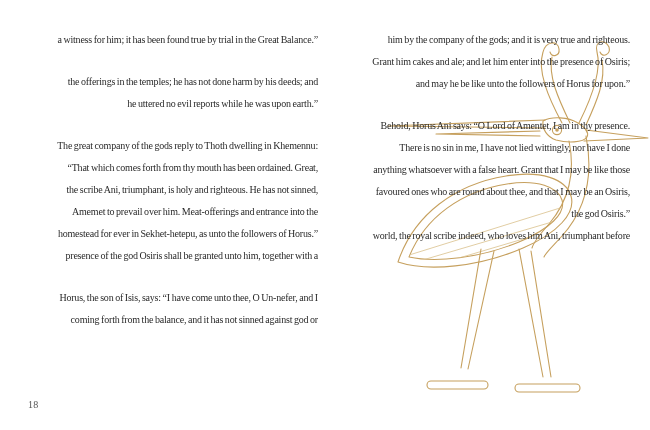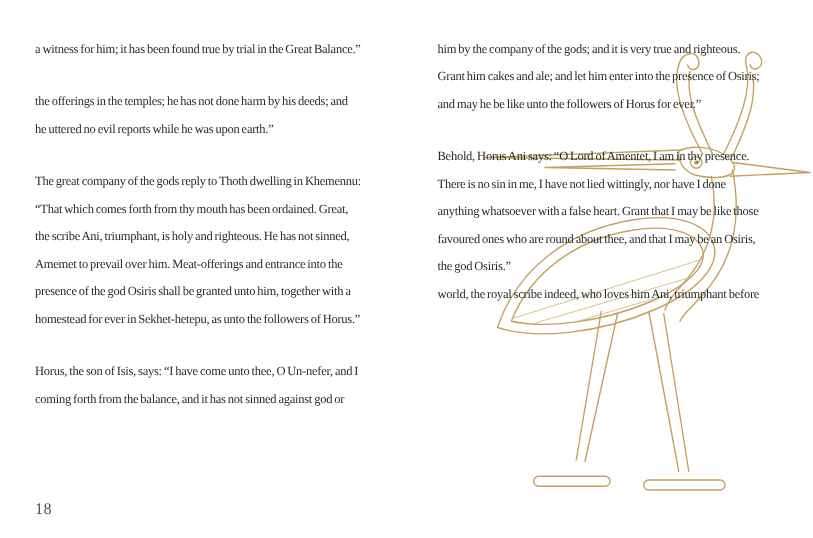--- a/index.html
+++ b/index.html
@@ -4,34 +4,34 @@
 <style>
   html,body{margin:0;padding:0;}
   body{
     width:650px;height:430px;
     background:var(--background,#fff);
     font-family:"Liberation Serif","DejaVu Serif",serif;
     color:var(--text,#232323);
     overflow:hidden;
     position:relative;
   }
-  .spread{position:absolute;inset:0;}
+  .spread{position:absolute;inset:0;text-align:right;}
   .bird{position:absolute;left:0;top:0;width:650px;height:430px;z-index:0;}
   .col{position:absolute;top:29px;z-index:1;}
   .col-left{left:28px;width:290px;}
   .col-right{left:350px;width:280px;}
   .para{margin:0 0 20px 0;}
   .line{
     height:22px;line-height:22px;
     font-size:10px;letter-spacing:-0.2px;word-spacing:-0.6px;
     white-space:nowrap;
   }
   .pagenum{
     position:absolute;left:28px;top:399px;z-index:1;
-    font-size:13px;letter-spacing:0.3px;color:var(--page-number,#555);
+    font-size:10px;letter-spacing:0.3px;color:var(--page-number,#555);
   }
   svg .ln{fill:none;stroke:var(--accent,#c6a05e);stroke-width:1.1;stroke-linecap:round;stroke-linejoin:round;}
   svg .ln-thin{fill:none;stroke:var(--accent-light,#dcc394);stroke-width:0.8;}
 </style>
 </head>
 <body style="--background: #ffffff; --text: #2a2a2a; --accent: #c6a05e; --accent-light: #d9c08c; --page-number: #555555;">
 
 <div class="spread">
 
   <svg class="bird" viewBox="0 0 650 430" xmlns="http://www.w3.org/2000/svg" aria-hidden="true">
@@ -95,34 +95,34 @@
       </div>
       <div class="para">
         <div class="line">the offerings in the temples; he has not done harm by his deeds; and</div>
         <div class="line">he uttered no evil reports while he was upon earth.”</div>
       </div>
       <div class="para">
         <div class="line">The great company of the gods reply to Thoth dwelling in Khemennu:</div>
         <div class="line">“That which comes forth from thy mouth has been ordained. Great,</div>
         <div class="line">the scribe Ani, triumphant, is holy and righteous. He has not sinned,</div>
         <div class="line">Amemet to prevail over him. Meat-offerings and entrance into the</div>
+        <div class="line">homestead for ever in Sekhet-hetepu, as unto the followers of Horus.”</div>
         <div class="line">presence of the god Osiris shall be granted unto him, together with a</div>
-        <div class="line">homestead for ever in Sekhet-hetepu, as unto the followers of Horus.”</div>
       </div>
       <div class="para">
         <div class="line">Horus, the son of Isis, says: “I have come unto thee, O Un-nefer, and I</div>
         <div class="line">coming forth from the balance, and it has not sinned against god or</div>
       </div>
     </div>
 
   <div class="col col-right">
       <div class="para">
         <div class="line">him by the company of the gods; and it is very true and righteous.</div>
         <div class="line">Grant him cakes and ale; and let him enter into the presence of Osiris;</div>
-        <div class="line">and may he be like unto the followers of Horus for ever.”</div>
+        <div class="line">and may he be like unto the followers of Horus for upon.”</div>
       </div>
       <div class="para">
         <div class="line">Behold, Horus Ani says: “O Lord of Amentet, I am in thy presence.</div>
         <div class="line">There is no sin in me, I have not lied wittingly, nor have I done</div>
         <div class="line">anything whatsoever with a false heart. Grant that I may be like those</div>
         <div class="line">favoured ones who are round about thee, and that I may be an Osiris,</div>
         <div class="line">the god Osiris.”</div>
         <div class="line">world, the royal scribe indeed, who loves him Ani, triumphant before</div>
       </div>
     </div>

